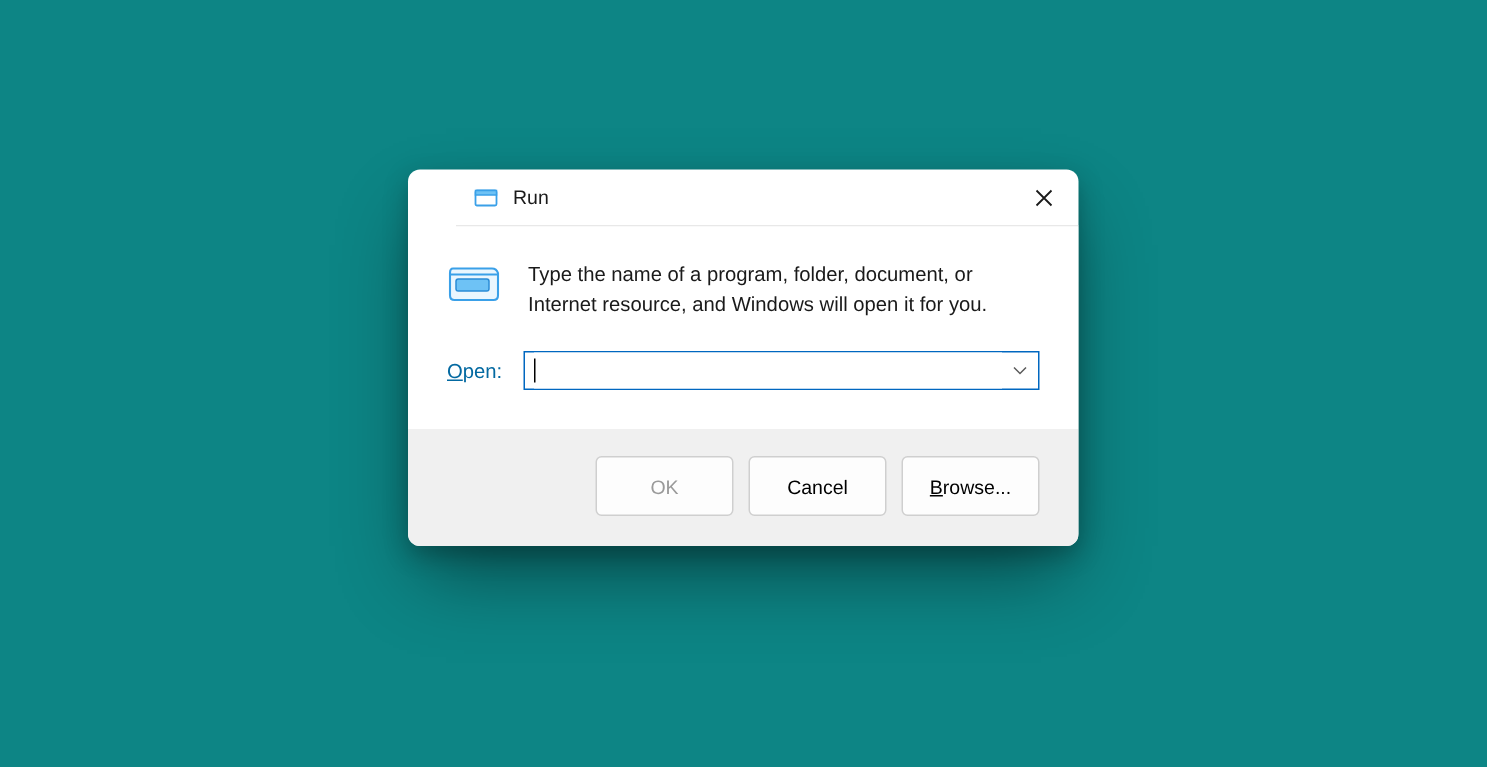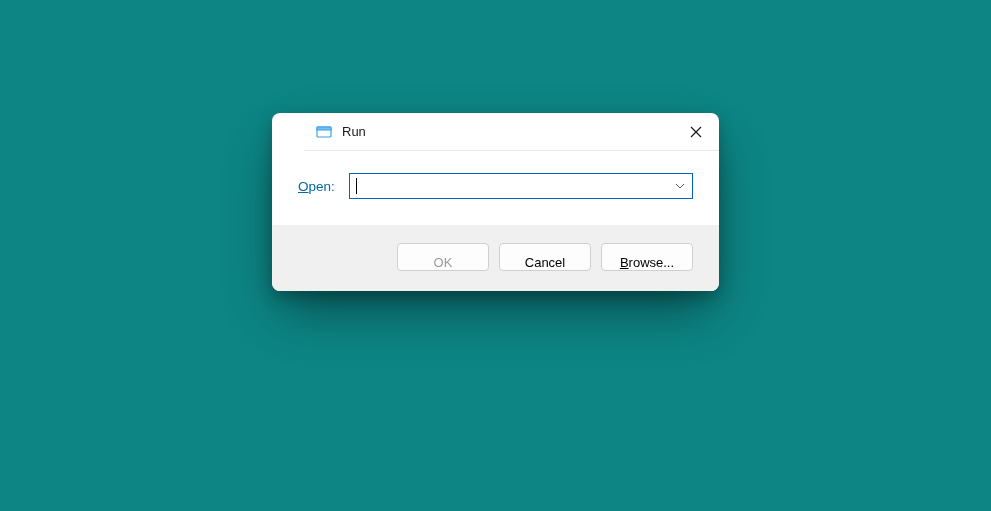--- a/index.html
+++ b/index.html
@@ -117,29 +117,29 @@
     }
     .footer {
       background: #f0f0f0;
       padding: 18px 26px 20px 26px;
       display: flex;
       justify-content: flex-end;
       gap: 10px;
     }
     .btn {
       min-width: 92px;
-      height: 28px;
+      height: 40px;
       border: 1px solid #cfcfcf;
       background: #fdfdfd;
       border-radius: 4px;
       font-size: 13px;
       font-family: inherit;
       cursor: pointer;
       display: flex;
-      align-items: flex-end;
+      align-items: center;
       justify-content: center;
       padding: 0 14px;
     }
     .btn.disabled {
       color: #9a9a9a;
       cursor: default;
     }
     .btn .ul { text-decoration: underline; }
   </style>
 </head>
@@ -153,20 +153,28 @@
     </svg>
     <span class="titlebar-text">Run</span>
     <div class="close-btn">
       <svg width="12" height="12" viewBox="0 0 12 12">
         <path d="M1 1 L11 11 M11 1 L1 11" stroke="#1a1a1a" stroke-width="1.2" fill="none"></path>
       </svg>
     </div>
   </div>
 
   <div class="body">
+    <div class="desc-row">
+      <svg class="run-icon" viewBox="0 0 36 28">
+        <path d="M4 4 L30 4 Q33 4 34 7 L34 22 Q34 25 31 25 L5 25 Q2 25 2 22 L2 7 Q2 4 4 4 Z" fill="#eaf6fe" stroke="#3aa0e8" stroke-width="1.4"></path>
+        <rect x="6" y="11" width="22" height="8" rx="1.5" fill="#6ec2f5" stroke="#2b8cd6" stroke-width="1"></rect>
+        <path d="M2 8 L34 8" stroke="#3aa0e8" stroke-width="1.4"></path>
+      </svg>
+      <div class="desc-text">Type the name of a program, folder, document, or Internet resource, and Windows will open it for you.</div>
+    </div>
 
     <div class="input-row">
       <div class="open-label">
         <span class="ul">O</span><span>pen:</span>
       </div>
       <div class="combo">
         <span class="cursor-caret"></span>
         <input class="combo-input" type="text" value="" style="">
         <div class="combo-caret">
           <svg width="10" height="6" viewBox="0 0 10 6">

